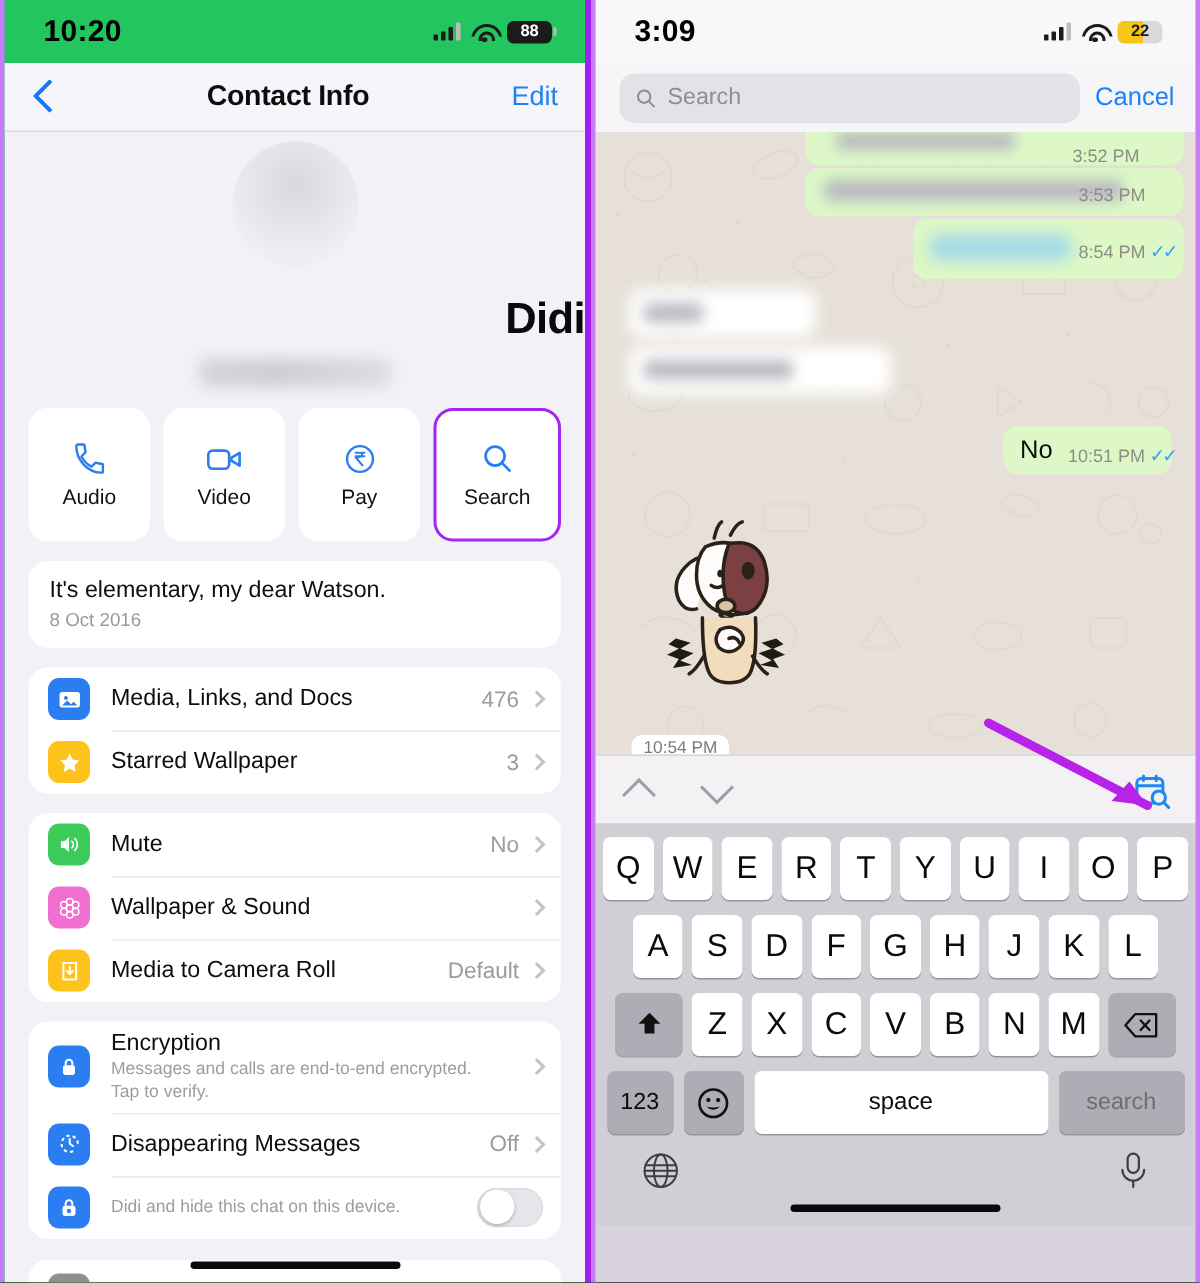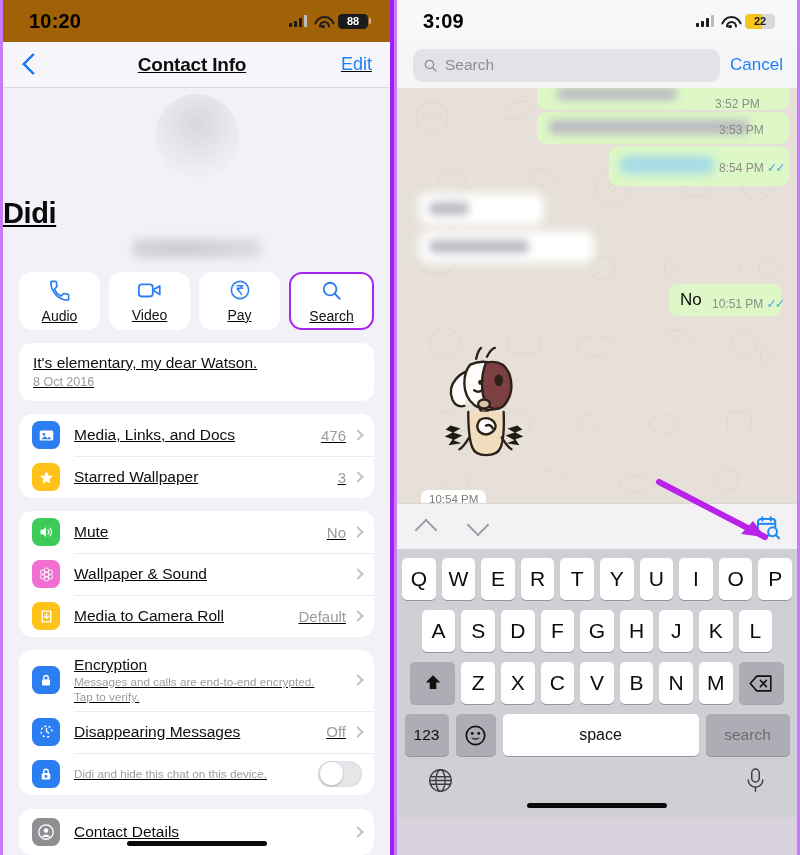--- a/index.html
+++ b/index.html
@@ -6,21 +6,21 @@
   html, body {
     width: 800px; height: 855px;
     background: #000;
     font-family: "Liberation Sans", sans-serif;
     overflow: hidden;
   }
   .stage { position: relative; width: 800px; height: 855px; display: flex; background:#000; }
 
   
   .panel { position: relative; height: 855px; overflow: hidden; }
-  .panel-left  { width: 394px; border-left: 3px solid #c77dfa; border-right: 4px solid #a020f0; background: #a16207; }
+  .panel-left  { width: 394px; border-left: 3px solid #c77dfa; border-right: 4px solid #a020f0; background: #22c55e; }
   .panel-right { width: 406px; border-left: 3px solid #c77dfa; border-right: 3px solid #c77dfa; background: #d8d3dc; }
 
   
   .statusbar {
     height: 42px; display: flex; align-items: center;
     justify-content: space-between; padding: 0 22px 0 26px;
     position: relative; z-index: 5;
   }
   .status-time { font-size: 20px; font-weight: bold; color: #000; letter-spacing: .2px; }
   .status-right { display: flex; align-items: center; gap: 7px; }
@@ -61,38 +61,38 @@
   .nav-back { width: 22px; height: 28px; position: relative; cursor: pointer; }
   .nav-back::before{
     content:""; position:absolute; left:4px; top:5px; width: 13px; height: 13px;
     border-left: 3.2px solid #1779f3; border-bottom: 3.2px solid #1779f3;
     transform: rotate(45deg); border-radius: 1px;
   }
   .nav-title { font-size: 19px; font-weight: bold; color:#0d0d0d; letter-spacing:-.2px; }
   .nav-edit { font-size: 18px; color: #1b82f7; }
 
   
-  .contact-scroll { position:absolute; left:0; right:0; top:42px; bottom:0; overflow:hidden; background:#f2f1f7;text-decoration:underline; }
-  .avatar-wrap { height: 96px; display:flex; flex-direction:column; align-items:flex-start; justify-content:flex-end; margin-top: 46px; }
+  .contact-scroll { position:absolute; left:0; right:0; top:42px; bottom:0; overflow:hidden; background:#f2f1f7; }
+  .avatar-wrap { height: 96px; display:flex; flex-direction:column; align-items:flex-end; justify-content:flex-end; margin-top: 46px; }
   .avatar {
     position:absolute; top: 52px; left:50%; transform: translateX(-50%);
     width: 84px; height: 84px; border-radius:50%;
     background: radial-gradient(circle at 50% 35%, #d8d8dc, #efeef2 72%);
   }
   .contact-name { font-size: 29px; font-weight: bold; color:#0a0a0a; letter-spacing:-.4px; margin-top: 4px; }
   .contact-sub {
     width: 128px; height: 19px; margin: 9px auto 0;
     background: linear-gradient(90deg,#d5d4da,#cfcdd4 40%,#dedce2);
     filter: blur(4.5px); border-radius: 5px;
   }
 
   
   .actions { display:flex; gap: 9px; padding: 14px 16px 0; }
   .act {
-    flex: 1; background:#fff; border-radius: 13px; height: 58px;
+    flex: 1; background:#fff; border-radius: 13px; height: 89px;
     display:flex; flex-direction:column; align-items:center; justify-content:center; gap:6px;
     cursor:pointer;
   }
   .act.highlight { border: 2.6px solid #a426ef; }
   .act-label { font-size: 14px; color:#121212; }
   .act svg { display:block; }
 
   
   .card { background:#fff; border-radius: 13px; margin: 13px 16px 0; overflow:hidden; }
   .about { padding: 11px 14px 12px; }

